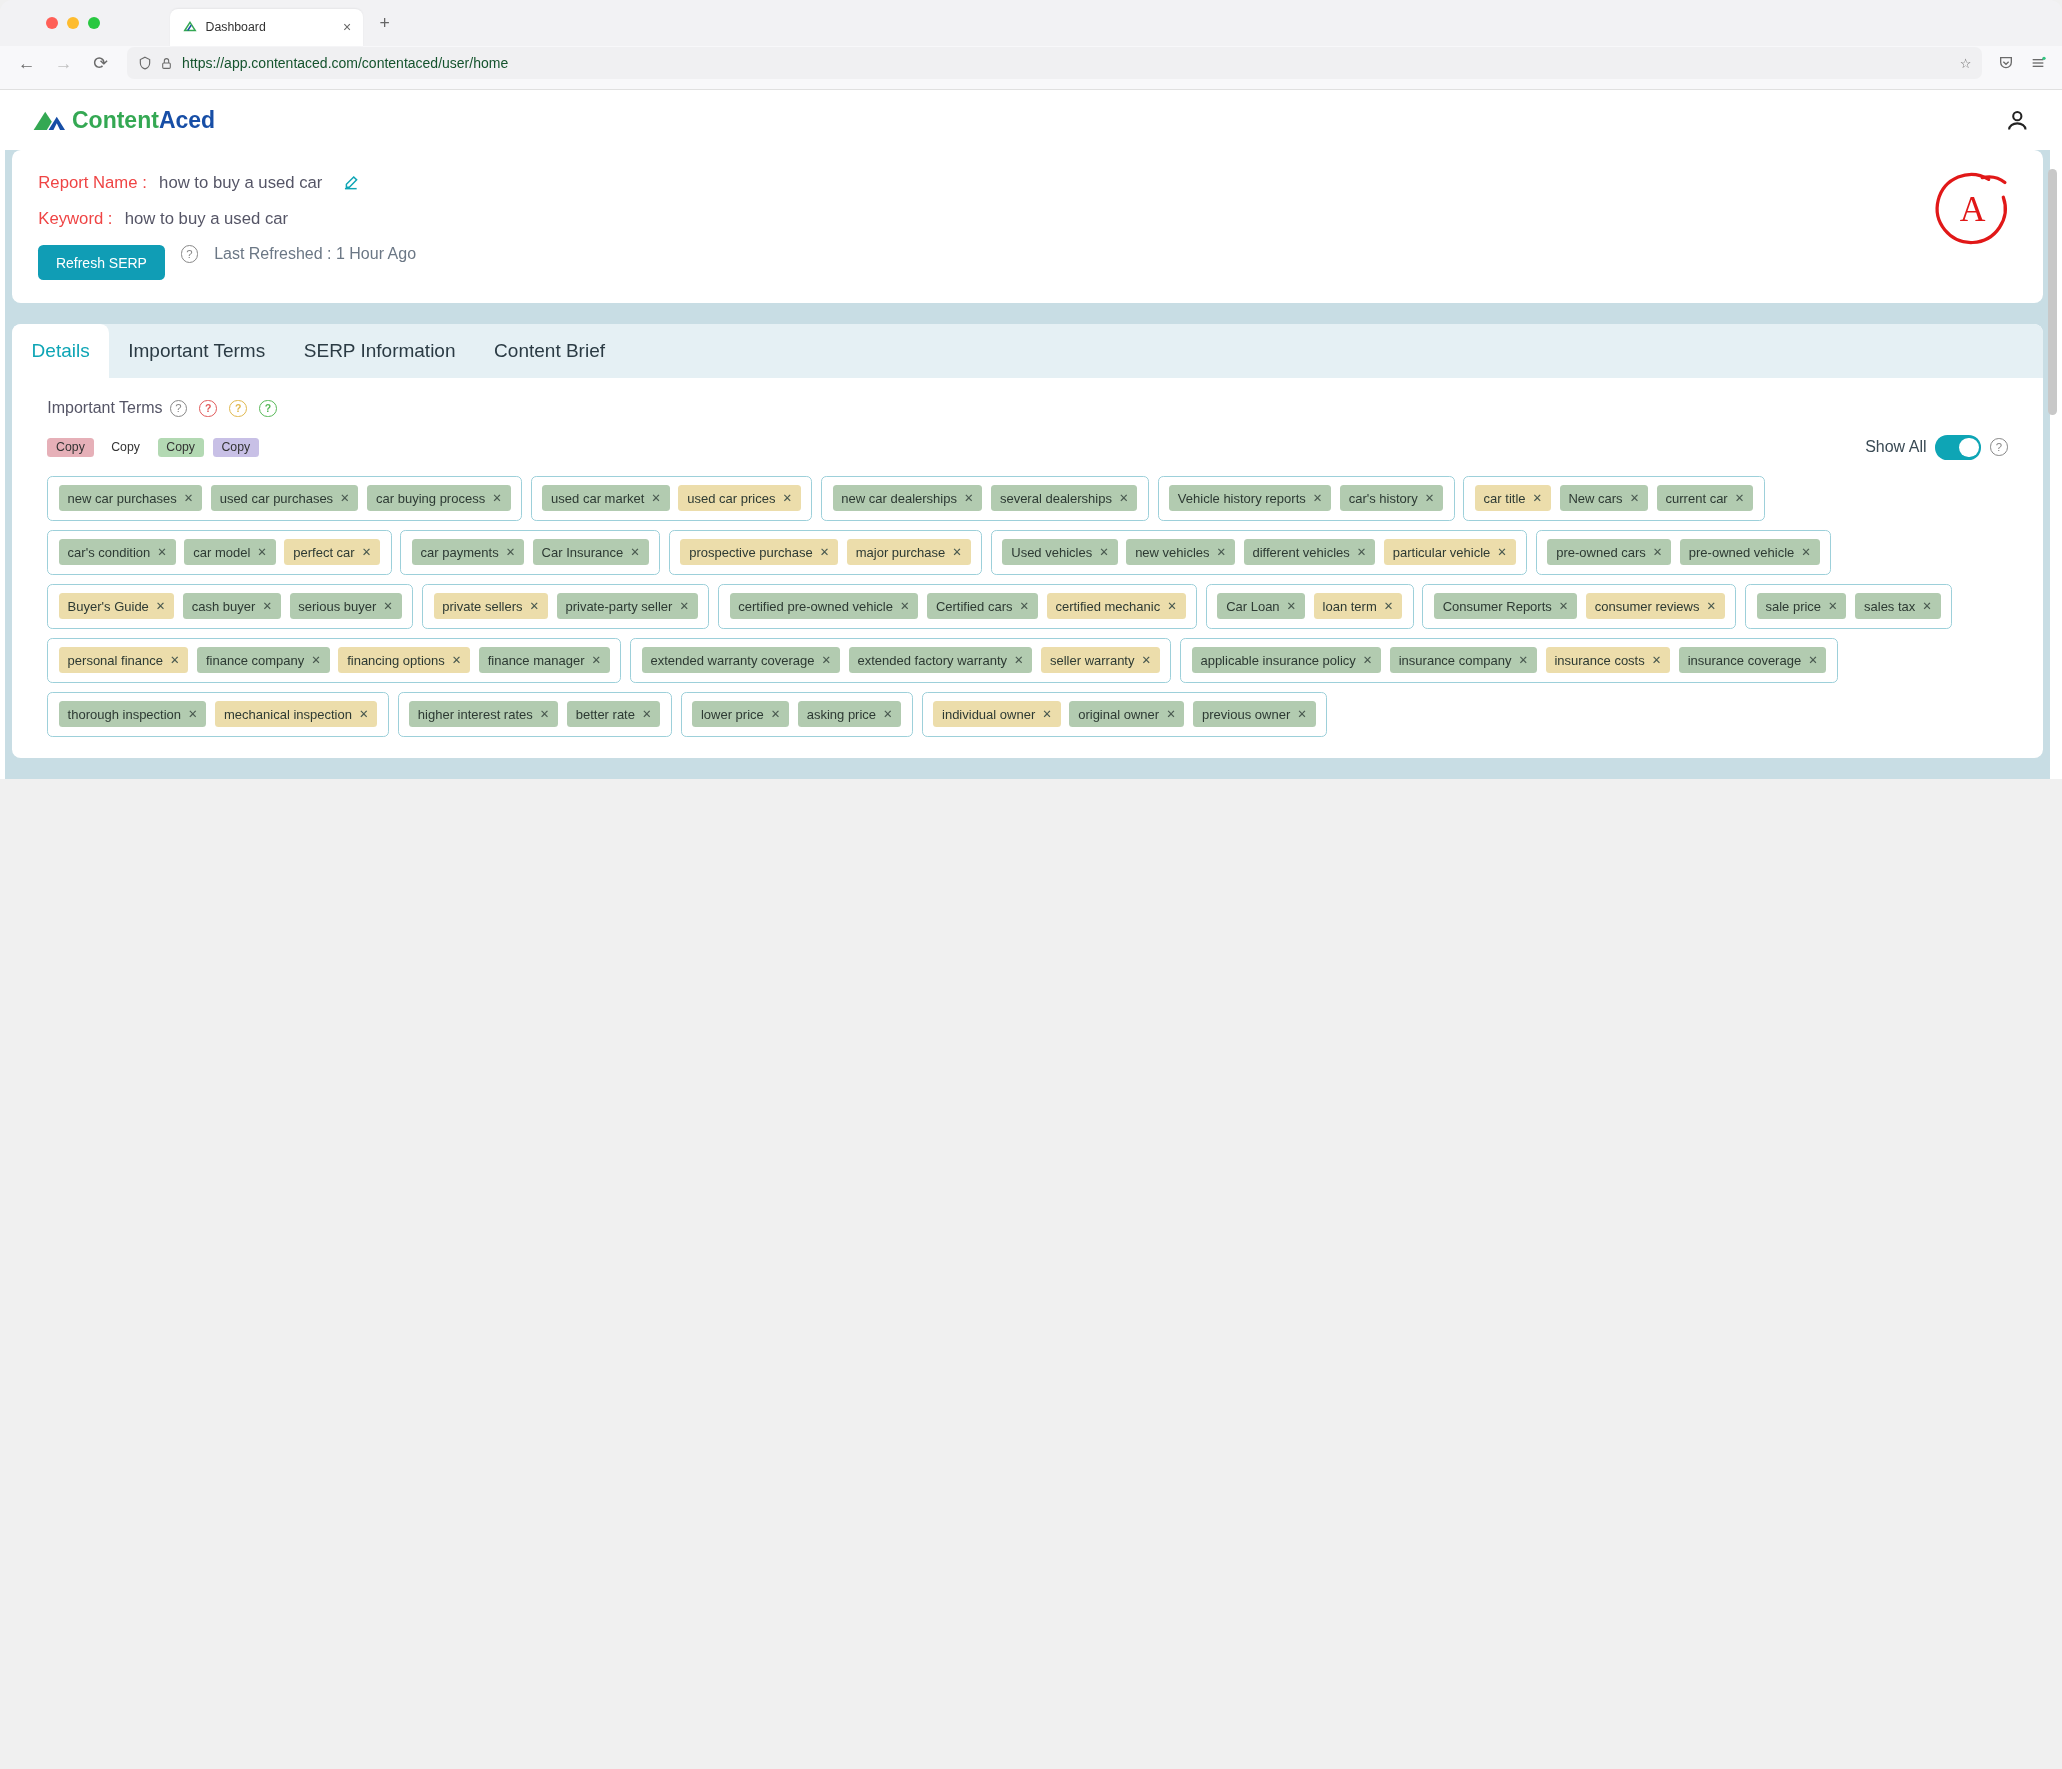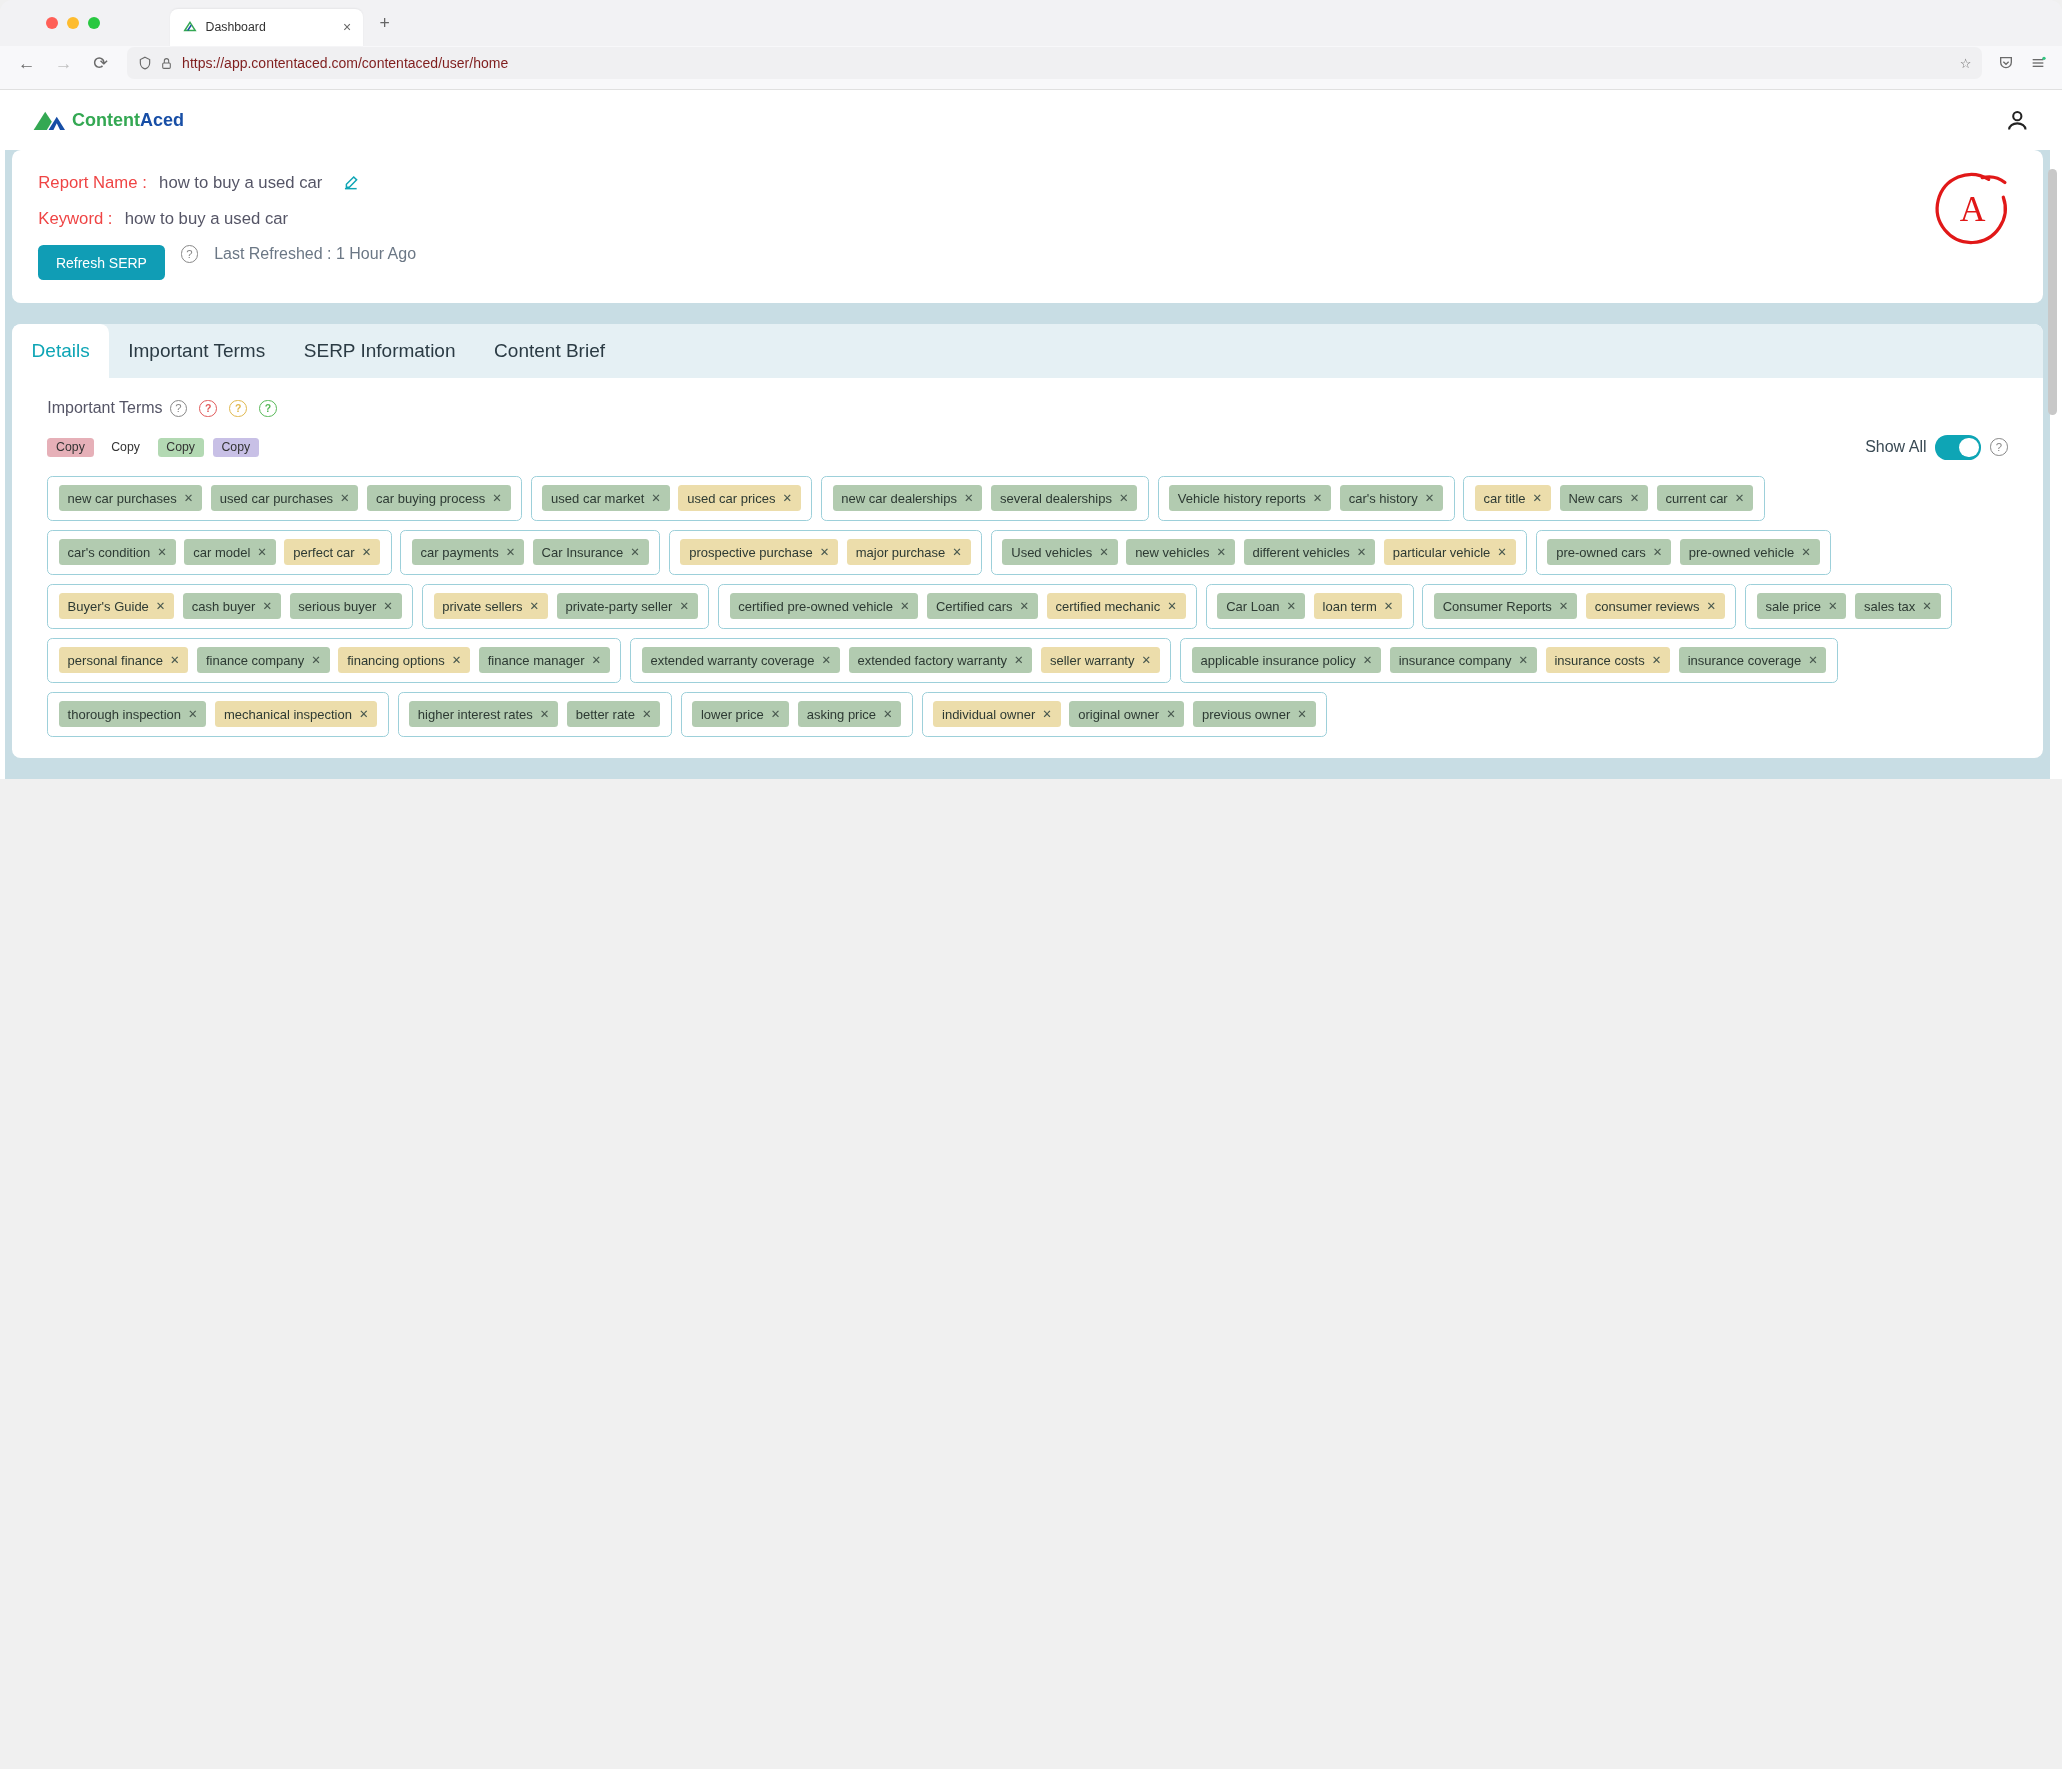--- a/index.html
+++ b/index.html
@@ -16,28 +16,28 @@
 .tab { background: #fff; border-radius: 8px 8px 0 0; padding: 8.8px 12.3px; display: flex; align-items: center; gap: 8.8px; width: 193px; box-shadow: 0 -0.9px 1.8px rgba(0,0,0,0.05); height: 37px; margin-top: 8.8px; }
 .tab-title { flex: 1; font-size: 12.3px; color: #333; }
 .tab-close { color: #666; cursor: pointer; font-size: 14px; }
 .new-tab { margin-left: 16px; color: #666; font-size: 17.6px; cursor: pointer; }
 
 .addr-bar { height: 44px; display: flex; align-items: center; padding: 0 16px 8.8px 16px; gap: 16px; background: #f8f8fa; border-bottom: 0.9px solid #e0e0e0; }
 .nav-btn { color: #6b6b6b; font-size: 17.6px; cursor: pointer; width: 21px; text-align: center; }
 .nav-btn.disabled { color: #c0c0c0; }
 .url-box { flex: 1; background: #f0f0f2; border-radius: 7px; height: 32px; display: flex; align-items: center; padding: 0 10.5px; gap: 8.8px; }
 .url-box .icon { color: #6b6b6b; font-size: 13px; }
-.url-text { flex: 1; font-size: 14px; color: #7f1d1d; }
+.url-text { flex: 1; font-size: 14px; color: #14532d; }
 .addr-right { display: flex; gap: 16px; align-items: center; }
 
 
 .app-frame { background: #fff; position: relative; }
 .scrollbar-stub { position: absolute; right: 5.3px; top: 79px; width: 8.8px; height: 246px; background: #c8c8c8; border-radius: 4.4px; }
 .app-header { display: flex; justify-content: space-between; align-items: center; padding: 16px 32px 16px 32px; }
-.logo { display: flex; align-items: center; gap: 7px; font-size: 18px; font-weight: 700; }
+.logo { display: flex; align-items: center; gap: 7px; font-size: 23px; font-weight: 700; }
 .logo-mark { width: 33px; height: 28px; }
 .logo-content { color: #34a853; }
 .logo-aced { color: #174ea6; }
 .user-icon { width: 24.6px; height: 24.6px; color: #222; }
 
 .app-body { background: #c8dde4; padding: 0 7px 21px 7px; margin: 0 12.3px 0 5.3px; }
 
 .report-card { background: #fff; border-radius: 8.8px; padding: 23px 26px; position: relative; }
 .report-row { font-size: 16.7px; color: #5a6872; margin-bottom: 16px; display: flex; align-items: center; gap: 12.3px; }
 .report-label { color: #ef4444; }

